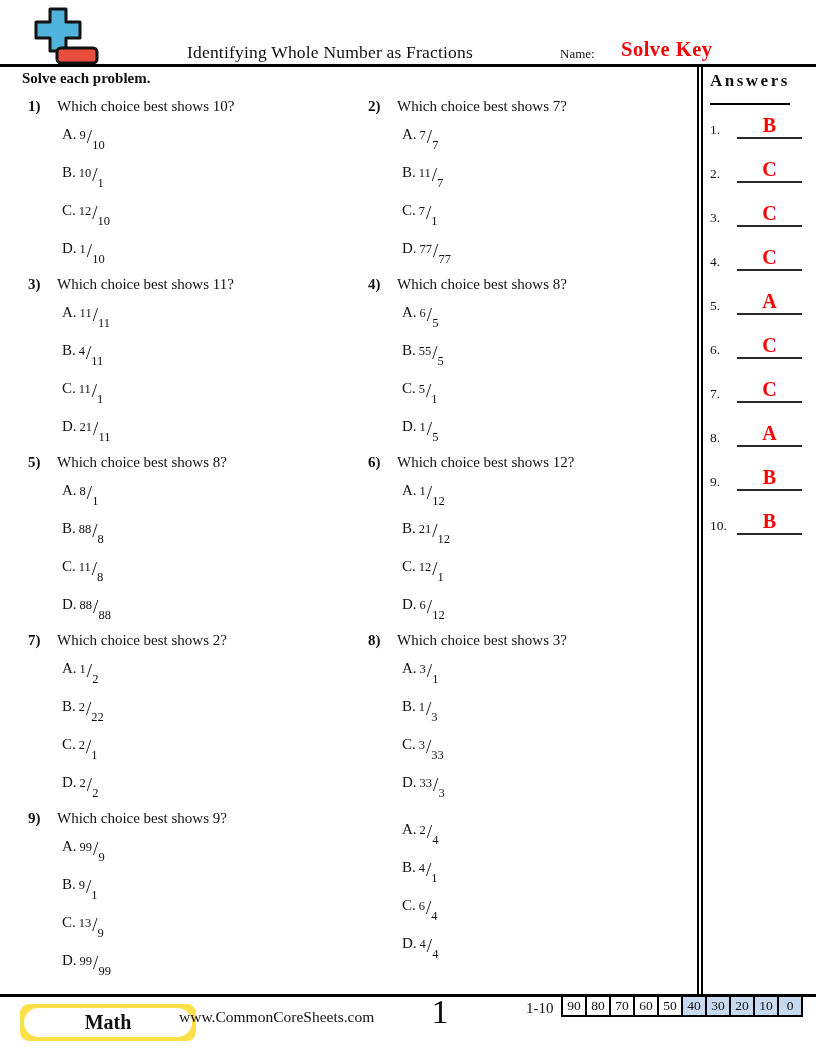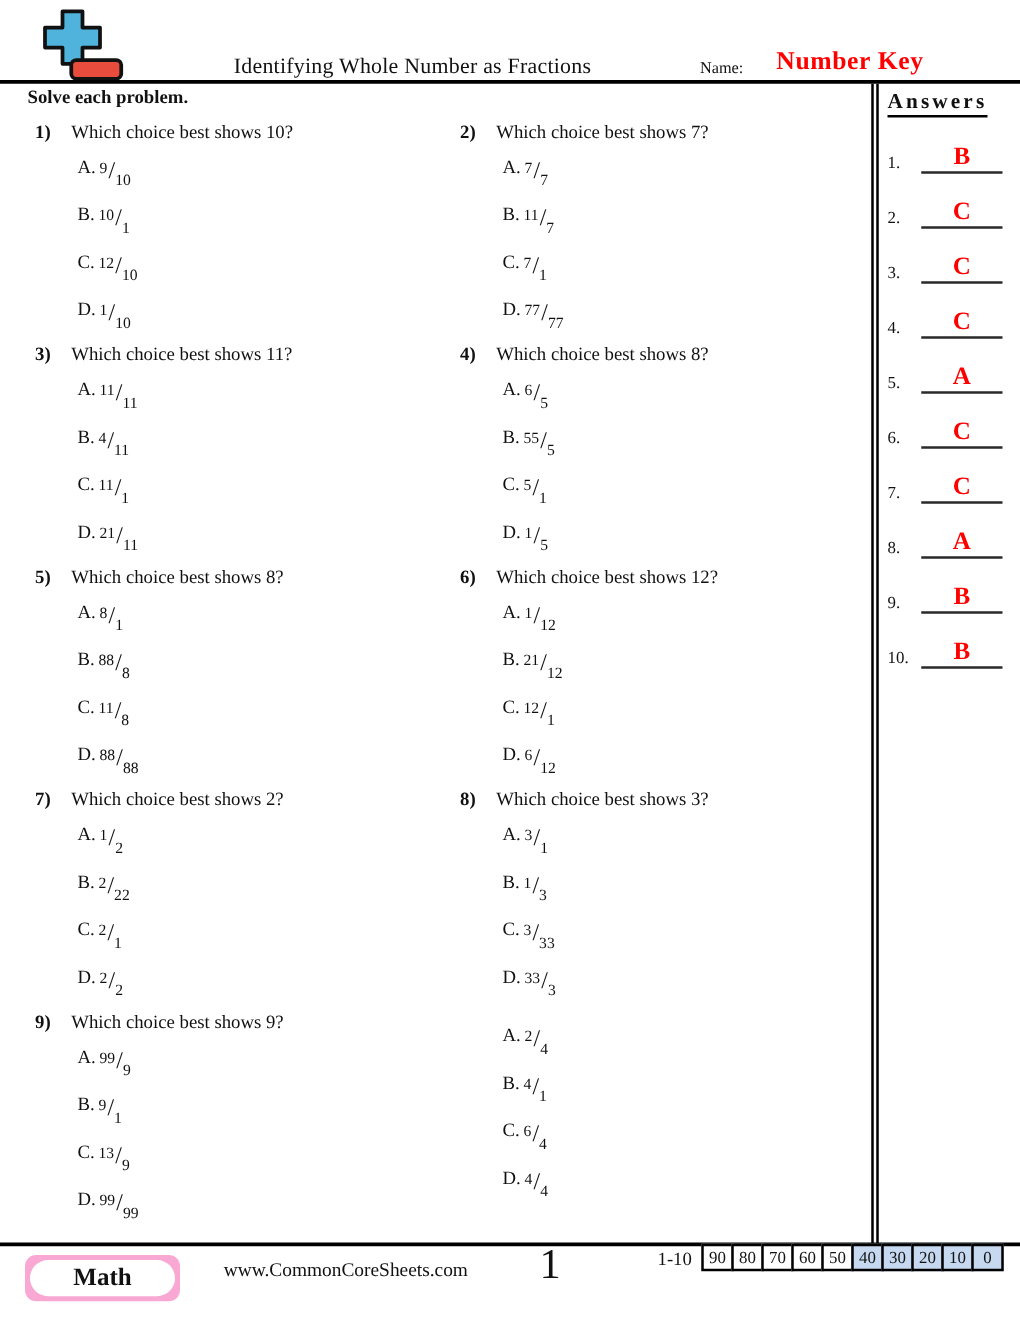--- a/index.html
+++ b/index.html
@@ -29,32 +29,32 @@
   .choice-label { font-size:15px; margin-right:3px; }
   .frac { white-space:nowrap; }
   .nume { font-size:12.5px; }
   .slash { font-size:19px; position:relative; top:4px; margin-left:1px; }
   .deno { font-size:12.5px; position:relative; top:10px; }
 
   
   .answers-panel { position:absolute; left:697px; top:67px; width:113px; height:928px;
     border-left:6px double #000; }
   .answers-title { display:inline-block; margin:4px 0 0 7px; font-size:17px; font-weight:bold;
-    letter-spacing:2.5px; border-bottom:2.5px solid #000; padding-bottom:1px; }
+    letter-spacing:2.5px; border-bottom:2.5px solid #000; padding-bottom:12px; }
   .ans-item { position:absolute; left:7px; height:32px; display:flex; align-items:flex-end; }
   .ans-num { font-size:13.5px; width:27px; padding-bottom:1px; }
   .ans-blank { display:inline-block; width:65px; text-align:center;
     border-bottom:2px solid #2a2a2a; line-height:1; }
   .ans-letter { color:#ff0000; font-weight:bold; font-size:20px; display:inline-block;
     padding-bottom:2px; }
 
   
   .ftr-rule { position:absolute; left:0; top:994px; width:816px; height:3px; background:#000; }
-  .badge-outer { position:absolute; left:20px; top:1004px; width:124px; height:37px;
-    background:#f9a8d4; border-radius:9px; }
+  .badge-outer { position:absolute; left:20px; top:1004px; width:176px; height:37px;
+    background:#fde047; border-radius:9px; }
   .badge-inner { position:absolute; left:4px; top:4px; right:4px; bottom:4px;
     background:#fff; border-radius:15px; display:flex; align-items:center; justify-content:center; }
   .badge-text { font-size:20px; font-weight:bold; }
   .website { position:absolute; left:179px; top:1008px; font-size:15.5px; }
   .page-num { position:absolute; left:420px; top:993px; width:40px; text-align:center;
     font-size:34px; }
   .range-label { position:absolute; left:526px; top:1000px; font-size:15px; }
   .score-strip { position:absolute; left:561px; top:995px; display:flex; }
   .score-cell { box-sizing:border-box; width:26px; height:22px; margin-left:-2px;
     border:2px solid #000; display:flex; align-items:center; justify-content:center;
@@ -66,21 +66,21 @@
 <body>
 
 <div class="page">
 
   <svg class="logo" width="82" height="60" viewBox="0 0 82 60" aria-hidden="true">
     <path d="M30 3 h16 v13 h14 v16 h-14 v13 h-16 v-13 h-14 v-16 h14 z" fill="#4fb3dc" stroke="#111" stroke-width="3" stroke-linejoin="round"></path>
     <rect x="37" y="42" width="40" height="15" rx="4" fill="#e74c3c" stroke="#111" stroke-width="3"></rect>
   </svg>
   <div class="hdr-title">Identifying Whole Number as Fractions</div>
   <div class="hdr-name">Name:</div>
-  <div class="hdr-key">Number Key</div>
+  <div class="hdr-key">Solve Key</div>
   <div class="hdr-rule"></div>
   <div class="instruction">Solve each problem.</div>
 
   <div class="problems" id="problems-grid">
   <div class="problem">
     <div class="q-line">
       <span class="q-num">1)</span>
       <span class="q-text">Which choice best shows 10?</span>
     </div>
     <div class="choices">

